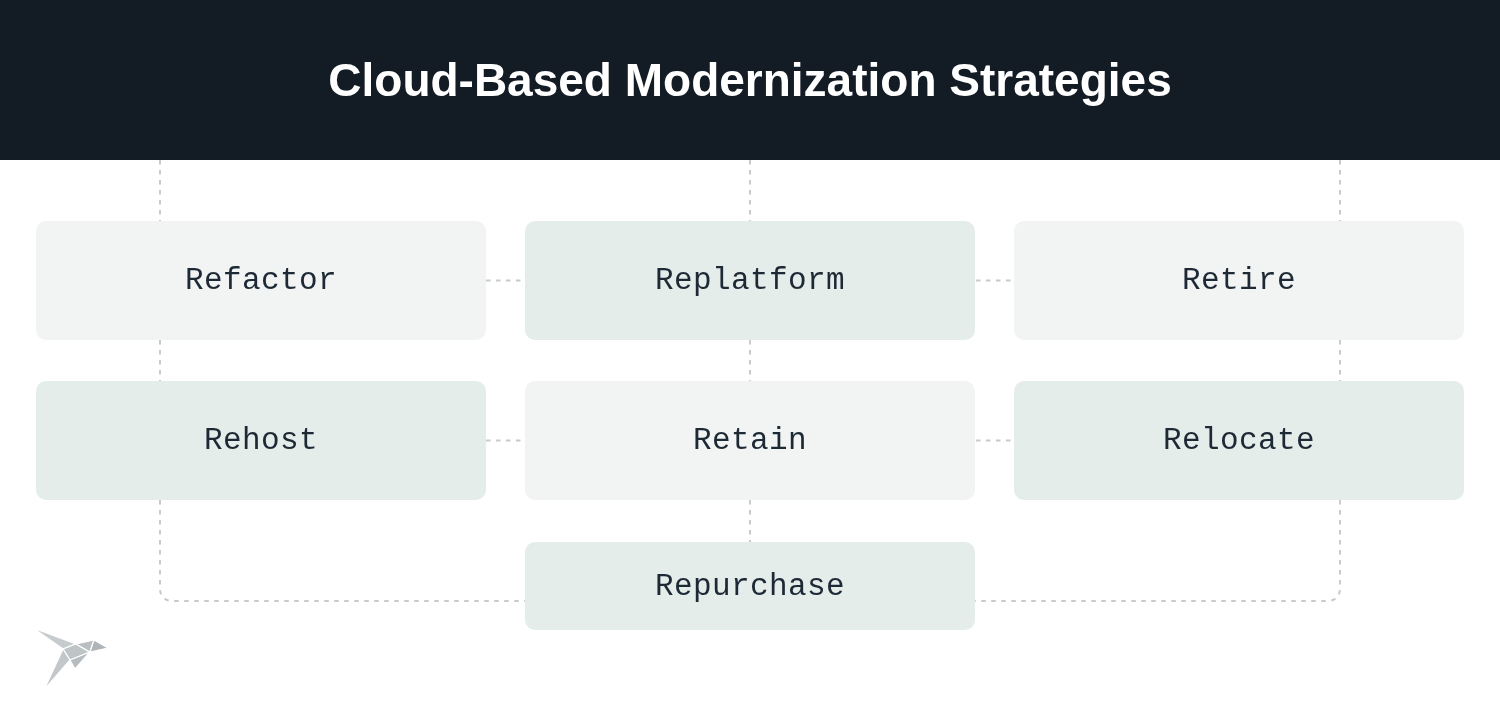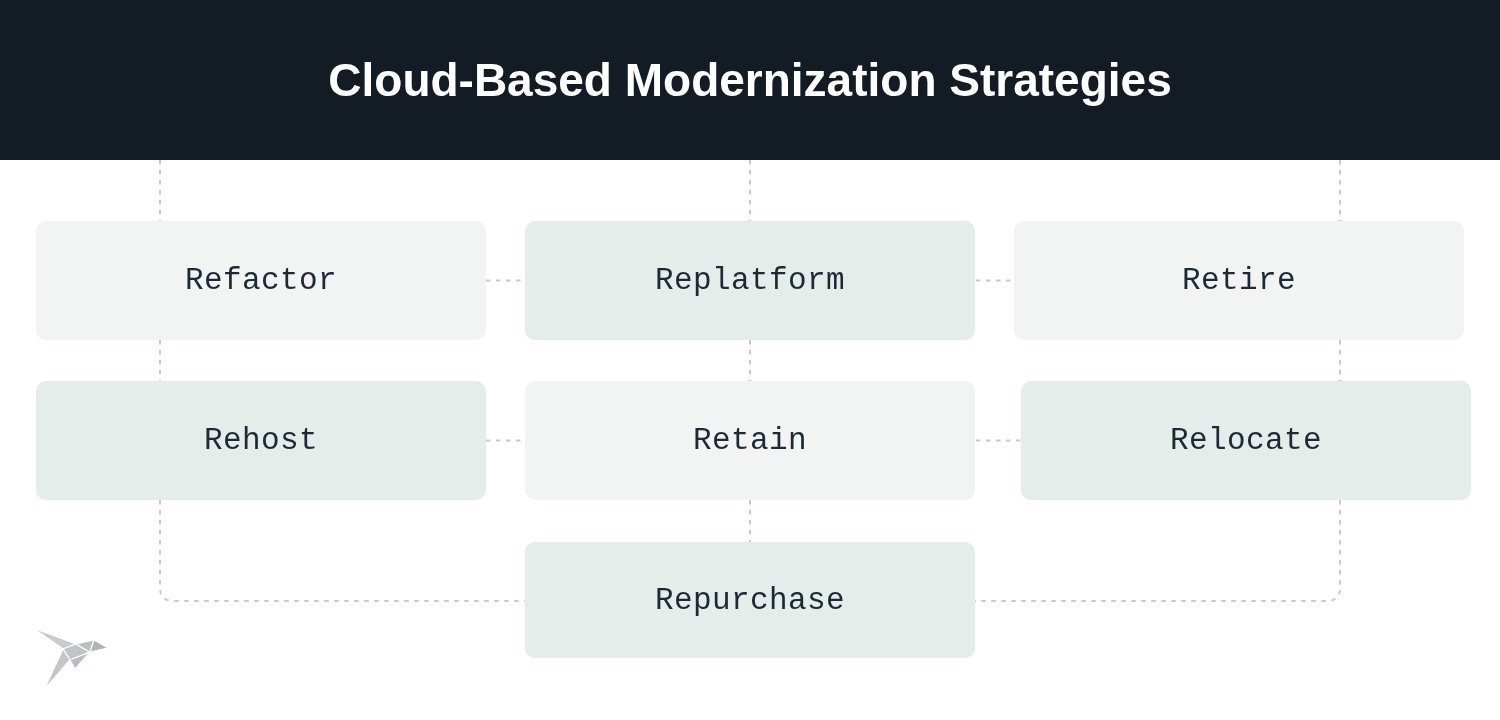--- a/index.html
+++ b/index.html
@@ -72,22 +72,22 @@
     letter-spacing: 0.4px;
     font-family: Liberation Mono, monospace;
   }
   .variant-gray { background: var(--box-gray); }
   .variant-teal { background: var(--box-teal); }
   .pos-r1c1 { left: 36px;   top: 221px; }
   .pos-r1c2 { left: 525px;  top: 221px; }
   .pos-r1c3 { left: 1014px; top: 221px; }
   .pos-r2c1 { left: 36px;   top: 381px; }
   .pos-r2c2 { left: 525px;  top: 381px; }
-  .pos-r2c3 { left: 1014px; top: 381px; margin-left: 7px; }
-  .pos-r3c2 { left: 525px;  top: 542px; height: 116px; }
+  .pos-r2c3 { left: 1014px; top: 381px; }
+  .pos-r3c2 { left: 525px;  top: 542px; height: 88px; }
   .logo {
     position: absolute;
     left: 20px;
     top: 612px;
     z-index: 2;
   }
 </style>
 </head>
 <body>
 

